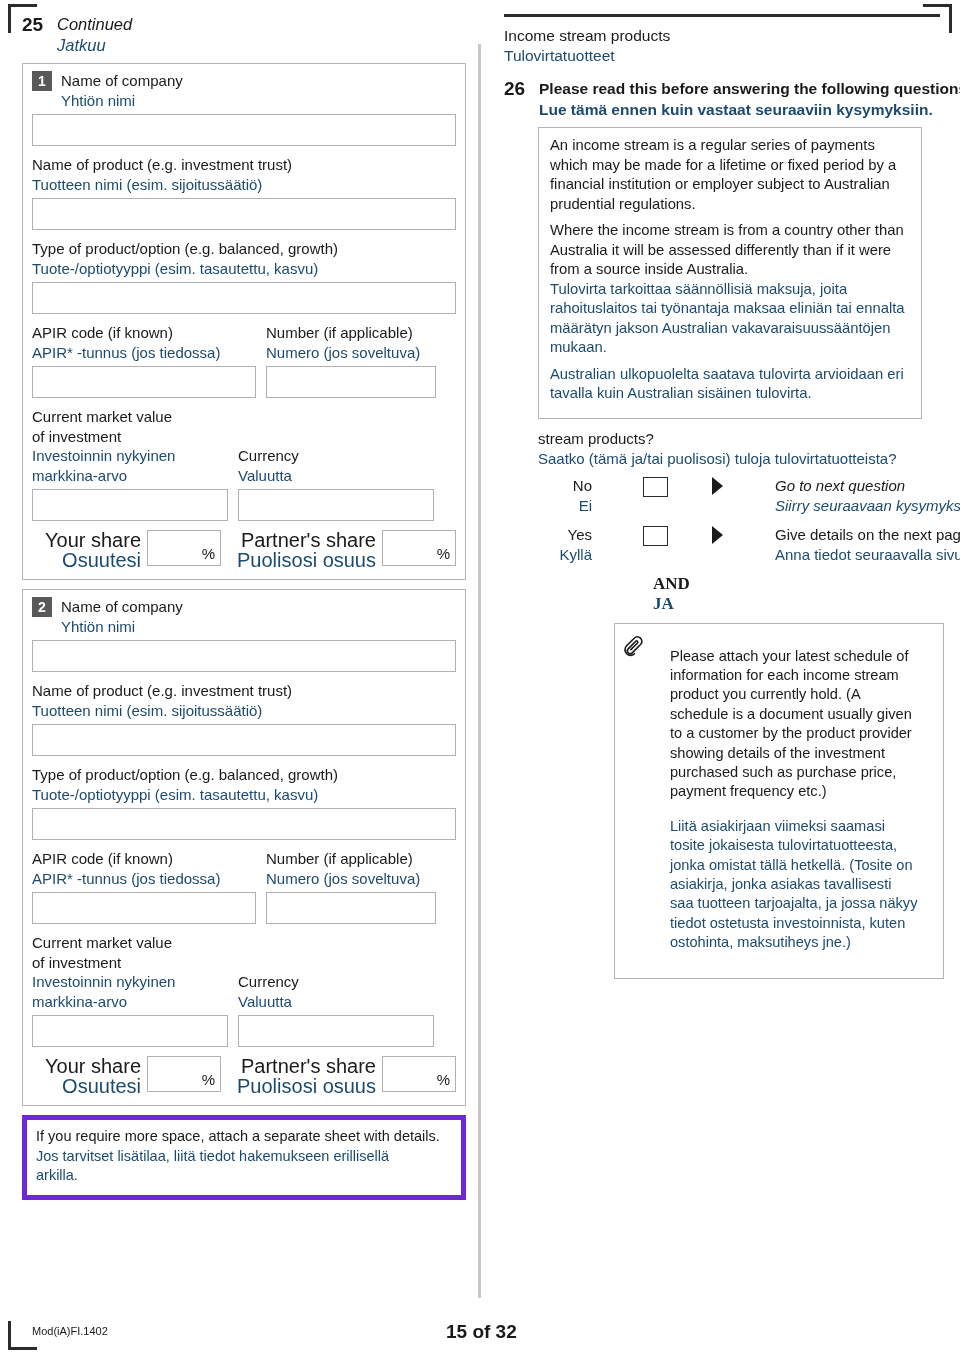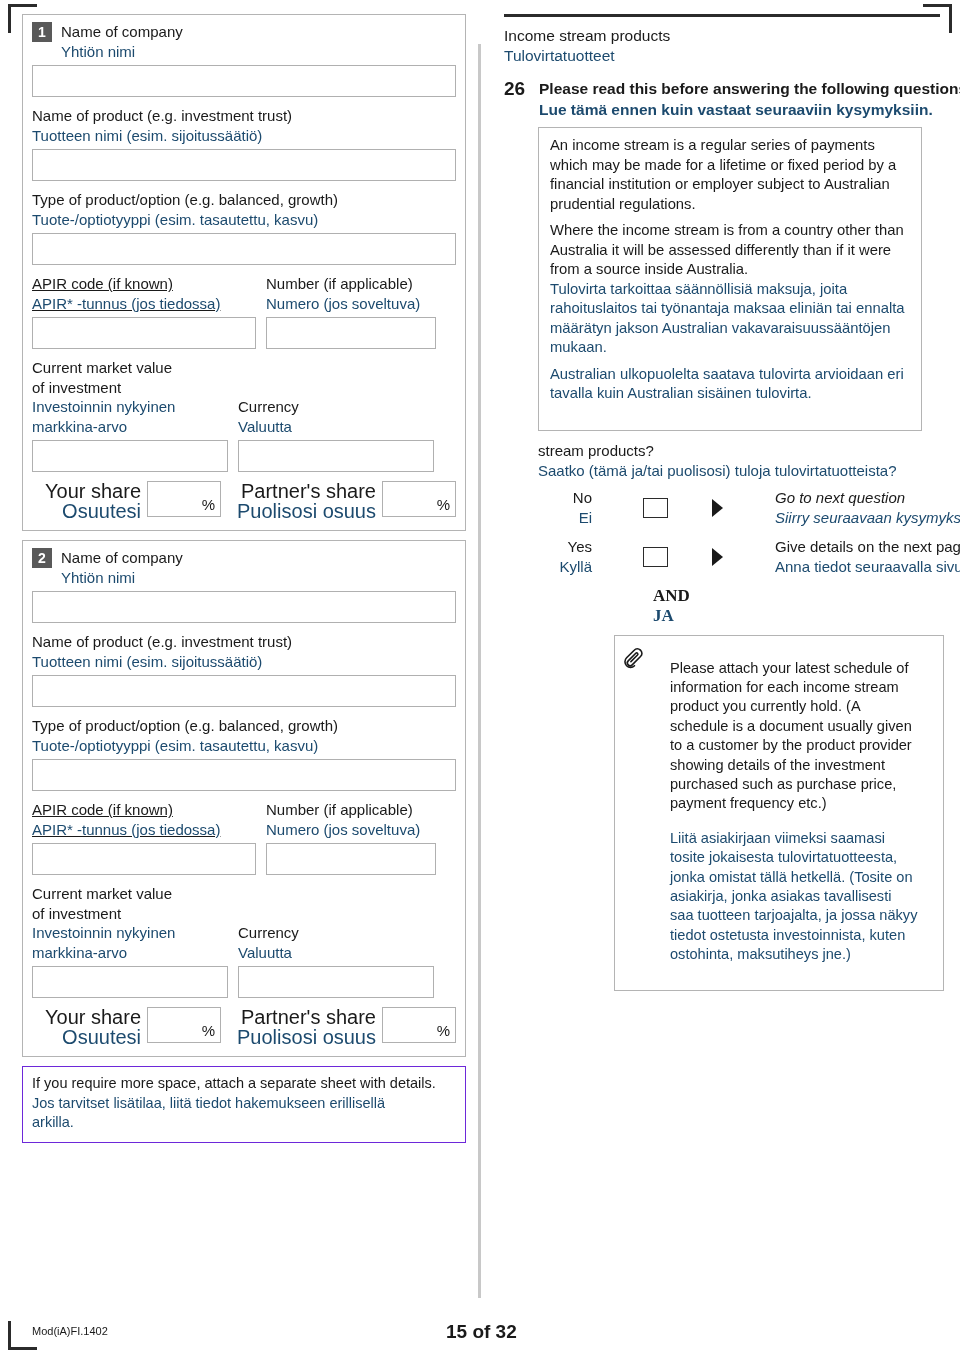--- a/index.html
+++ b/index.html
@@ -102,21 +102,21 @@
 
   .field {
     border: 1px solid #b0b0b0;
     height: 30px;
     background: #fff;
     margin: 4px 0 9px 0;
   }
   .field.short { margin-bottom: 7px; }
 
   .two-col { display: flex; gap: 10px; }
-  .two-col .c1 { width: 224px; text-decoration: underline; }
+  .two-col .c1 { width: 224px; }
   .two-col .c2 { width: 170px; }
   .two-col .c1b { width: 196px; }
   .two-col .c2b { width: 196px; }
 
   .share-row {
     display: flex;
     align-items: flex-start;
     justify-content: flex-end;
     gap: 0;
     margin-top: 2px;
@@ -139,54 +139,54 @@
   .pct-box span {
     position: absolute;
     right: 5px;
     bottom: 3px;
     font-size: 15px;
     color: #1a1a1a;
   }
   .share-gap { width: 16px; }
 
   .note-box {
-    border: 1px solid #6d28d9;
+    border: 5px solid #6d28d9;
     padding: 7px 9px 9px 9px;
     font-size: 14.5px;
     line-height: 19.5px;
   }
   .note-box div { white-space: nowrap; }
 
   
   .info-box {
     border: 1px solid #b4b4b4;
     padding: 8px 11px 10px 11px;
     margin: 0 0 10px 34px;
     width: 384px;
     box-sizing: border-box;
   }
   .info-box p {
     margin: 0 0 7px 0;
     font-size: 14.8px;
     line-height: 19.5px;
   }
-  .info-box p:last-child { margin-bottom: 16px; }
+  .info-box p:last-child { margin-bottom: 4px; }
   .info-box p.tight { margin-bottom: 0; }
 
   .qtext {
     margin: 0 0 2px 34px;
     font-size: 15px;
     line-height: 20px;
     width: 400px;
   }
 
   .answers { margin: 7px 0 0 34px; }
   .ans-row {
     display: flex;
-    align-items: center;
+    align-items: flex-start;
     margin-bottom: 9px;
     gap: 44px;
   }
   .ans-lbl {
     width: 54px;
     text-align: right;
     font-size: 15px;
     line-height: 20px;
     padding-right: 7px;
     flex: 0 0 auto;
@@ -263,20 +263,27 @@
 
 <div class="page">
 
   <div class="crop tl"></div>
   <div class="crop tr"></div>
   <div class="crop bl"></div>
   <div class="col-divider"></div>
 
   <div class="col-left">
 
+    <div class="qhead">
+      <div class="qnum">25</div>
+      <div class="qtitle">
+        <div class="en ital">Continued</div>
+        <div class="fi ital">Jatkuu</div>
+      </div>
+    </div>
 
     <div class="block">
 
       <div class="badge-row">
         <div class="badge">1</div>
         <div class="lbl">
           <div class="en">Name of company</div>
           <div class="fi">Yhtiön nimi</div>
         </div>
       </div>

